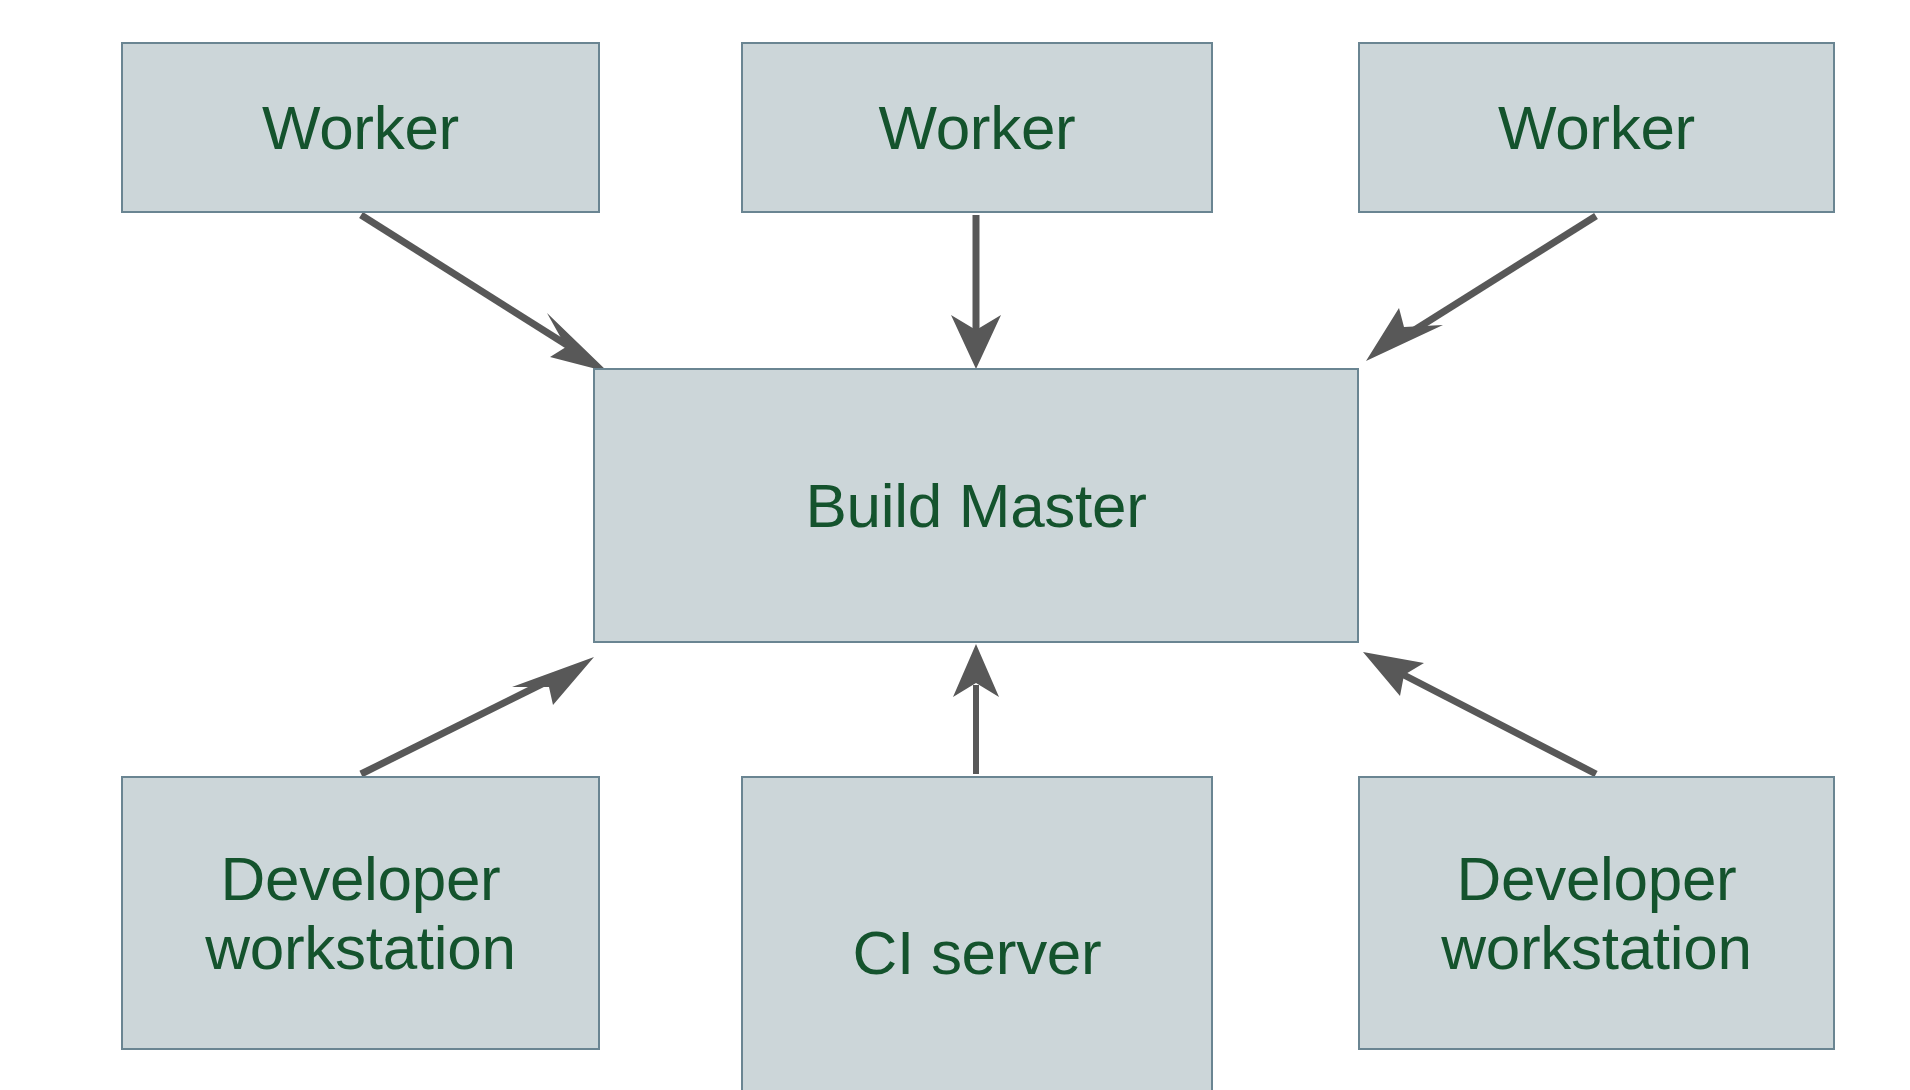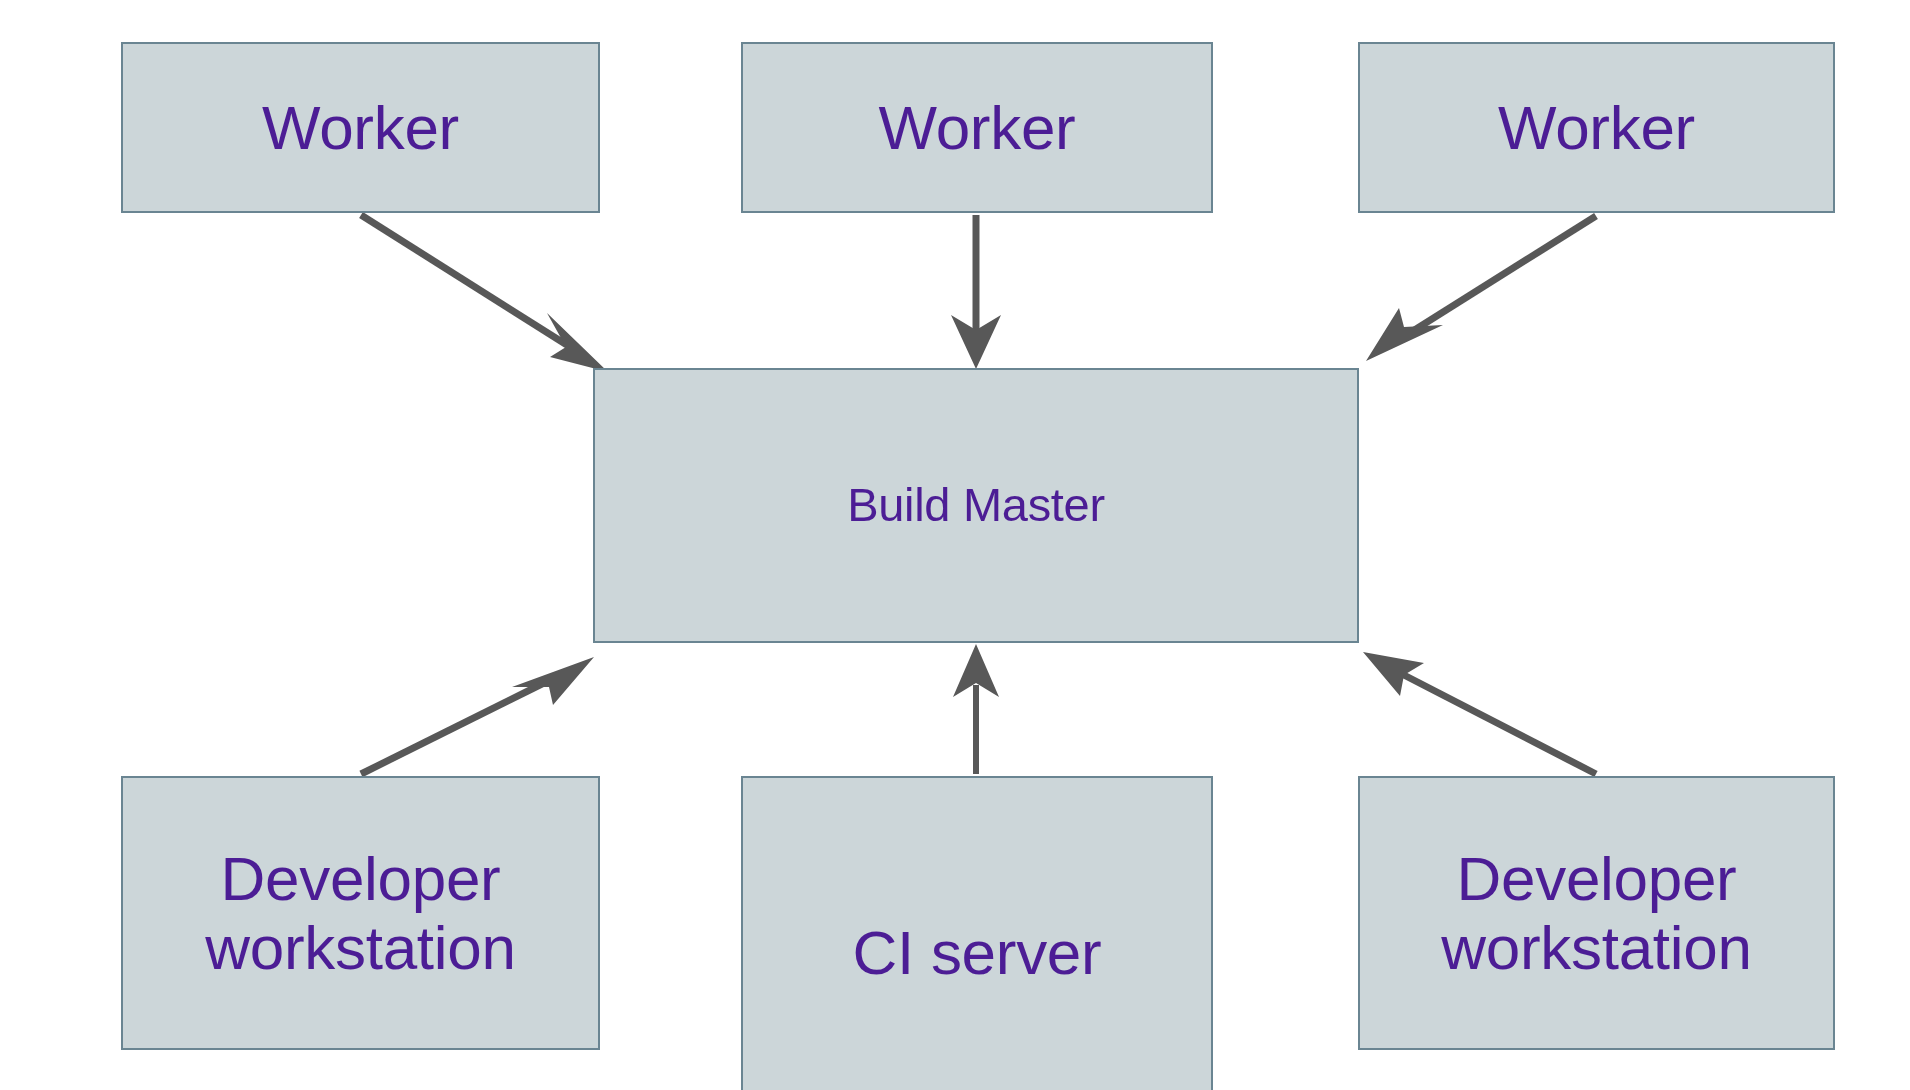--- a/index.html
+++ b/index.html
@@ -20,38 +20,38 @@
   }
   .node {
     position: absolute;
     box-sizing: border-box;
     background: #ccd6d9;
     border: 2px solid #6a8592;
     display: flex;
     align-items: center;
     justify-content: center;
     text-align: center;
-    color: #4c1d95;
+    color: #14532d;
     font-family: "Liberation Sans", sans-serif;
     font-weight: 400;
     line-height: 1.12;
     letter-spacing: -0.3px;
     white-space: pre-line;
     z-index: 2;
   }
   .node-label {
     display: block;
     width: 100%;
     white-space: pre-line;
   }
   
   #node-worker-1 { left: 121px;  top: 42px;  width: 479px; height: 171px; font-size: 62px; }
   #node-worker-2 { left: 741px;  top: 42px;  width: 472px; height: 171px; font-size: 62px; }
   #node-worker-3 { left: 1358px; top: 42px;  width: 477px; height: 171px; font-size: 62px; }
-  #node-build-master { left: 593px; top: 368px; width: 766px; height: 275px; font-size: 47px; }
+  #node-build-master { left: 593px; top: 368px; width: 766px; height: 275px; font-size: 62px; }
   #node-dev-workstation-left  { left: 121px;  top: 776px; width: 479px; height: 274px; font-size: 62px; }
   #node-ci-server             { left: 741px;  top: 776px; width: 472px; height: 354px; font-size: 62px; }
   #node-dev-workstation-right { left: 1358px; top: 776px; width: 477px; height: 274px; font-size: 62px; }
 
   #edges {
     position: absolute;
     left: 0;
     top: 0;
     width: 1910px;
     height: 1090px;

